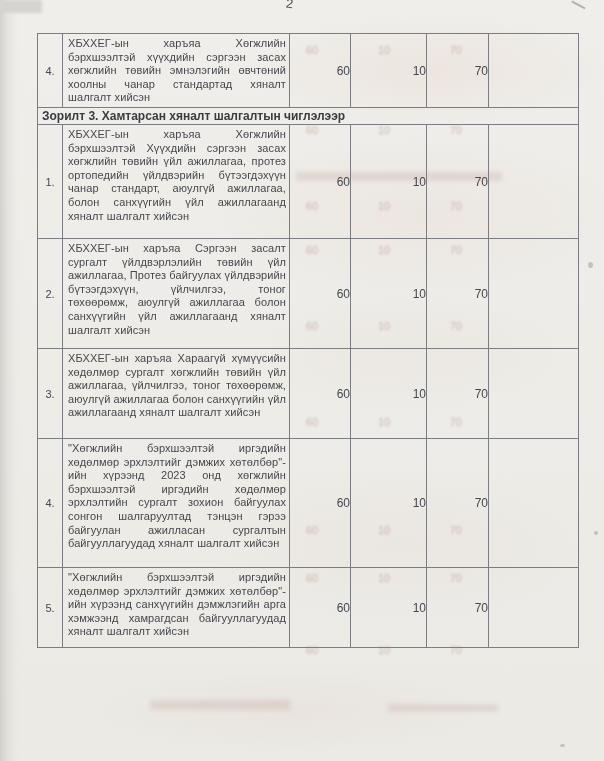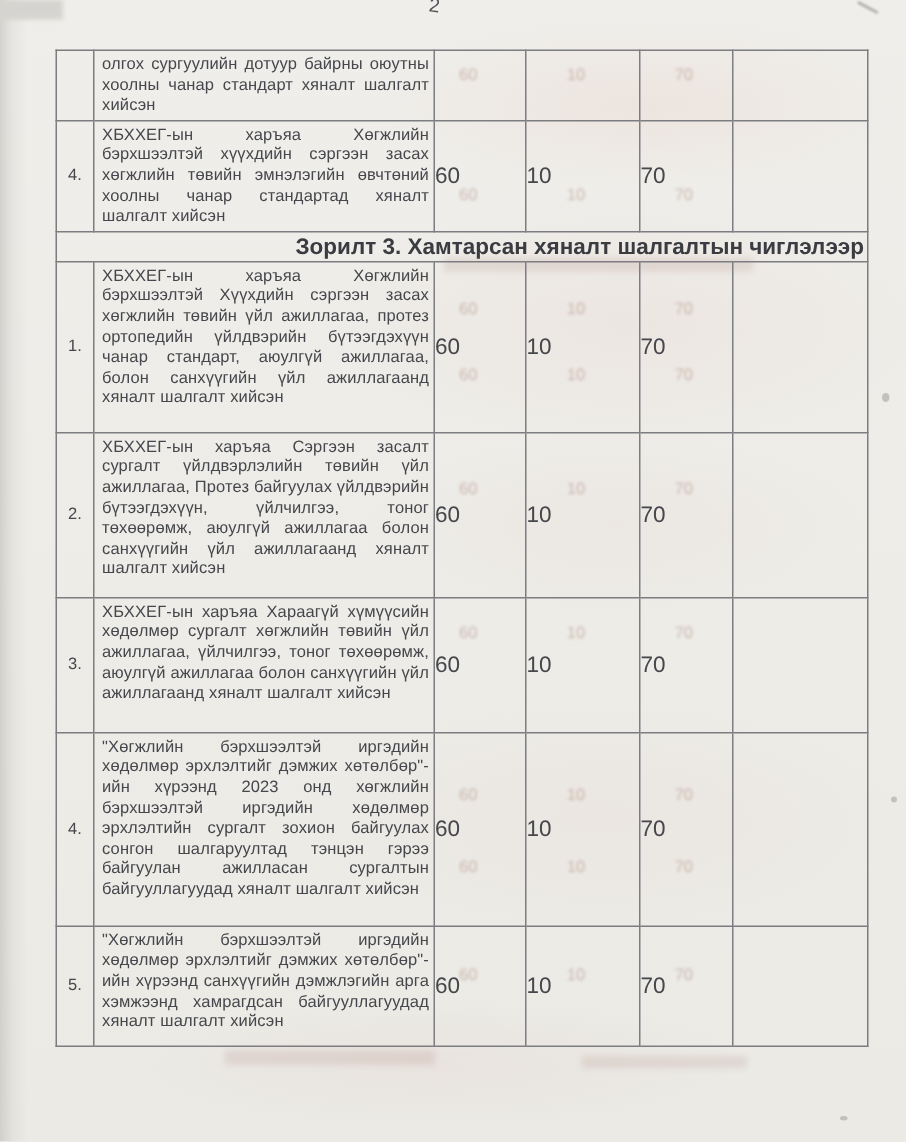--- a/index.html
+++ b/index.html
@@ -24,23 +24,23 @@
   .speck.s2{left:594px;top:531px;width:4px;height:4px;}
   .speck.s3{left:560px;top:744px;width:5px;height:3px;}
 
   table.doc{position:absolute;left:37px;top:33px;width:541px;border-collapse:collapse;
     table-layout:fixed;}
   td{border:1px solid #7c7d81;padding:0;color:#46474c;overflow:hidden;}
   td.no{font-size:11px;text-align:center;vertical-align:middle;}
   td.txt{font-size:11px;line-height:13.6px;text-align:justify;text-align-last:left;
     -moz-text-align-last:left;vertical-align:top;padding:3px 3px 2px 5px;
     letter-spacing:.1px;}
-  td.val{font-size:15px;text-align:left;vertical-align:middle;}
-  tr.sec td{font-size:15px;font-weight:bold;color:#3b3c41;padding:1px 2px 1px 4px;
-    text-align:right;vertical-align:middle;}
+  td.val{font-size:12px;text-align:right;vertical-align:middle;}
+  tr.sec td{font-size:12px;font-weight:bold;color:#3b3c41;padding:1px 2px 1px 4px;
+    text-align:left;vertical-align:middle;}
   tr.r0{height:45px}tr.r1{height:74px}tr.rs{height:16px}tr.r2{height:114px}
   tr.r3{height:110px}tr.r4{height:90px}tr.r5{height:129px}tr.r6{height:80px}
 
   .ghost-nums{position:absolute;left:306px;width:156px;display:flex;
     justify-content:space-between;font-size:11px;color:rgba(172,132,120,.50);
     filter:blur(1.1px);pointer-events:none;}
   .ghost-line{position:absolute;background:rgba(188,160,150,.26);filter:blur(2.2px);
     pointer-events:none;}
   .gl1{left:296px;top:172px;width:206px;height:9px;}
   .gl2{left:150px;top:700px;width:140px;height:10px;}
@@ -111,28 +111,20 @@
   <table class="doc">
     <colgroup>
       <col style="width:25px">
         <col style="width:227px">
         <col style="width:61px">
       <col style="width:76px">
         <col style="width:62px">
         <col style="width:90px">
     </colgroup>
     <tbody>
-      <tr class="r0">
-        <td class="no"></td>
-        <td class="txt">олгох сургуулийн дотуур байрны оюутны хоолны чанар стандарт хяналт шалгалт хийсэн</td>
-        <td class="val"></td>
-        <td class="val"></td>
-        <td class="val"></td>
-        <td class="val"></td>
-      </tr>
       <tr class="r1">
         <td class="no">4.</td>
         <td class="txt">ХБХХЕГ-ын харъяа Хөгжлийн бэрхшээлтэй хүүхдийн сэргээн засах хөгжлийн төвийн эмнэлэгийн өвчтөний хоолны чанар стандартад хяналт шалгалт хийсэн</td>
         <td class="val">60</td>
         <td class="val">10</td>
         <td class="val">70</td>
         <td class="val"></td>
       </tr>
       <tr class="rs sec">
         <td colspan="6">Зорилт 3. Хамтарсан хяналт шалгалтын чиглэлээр</td>

